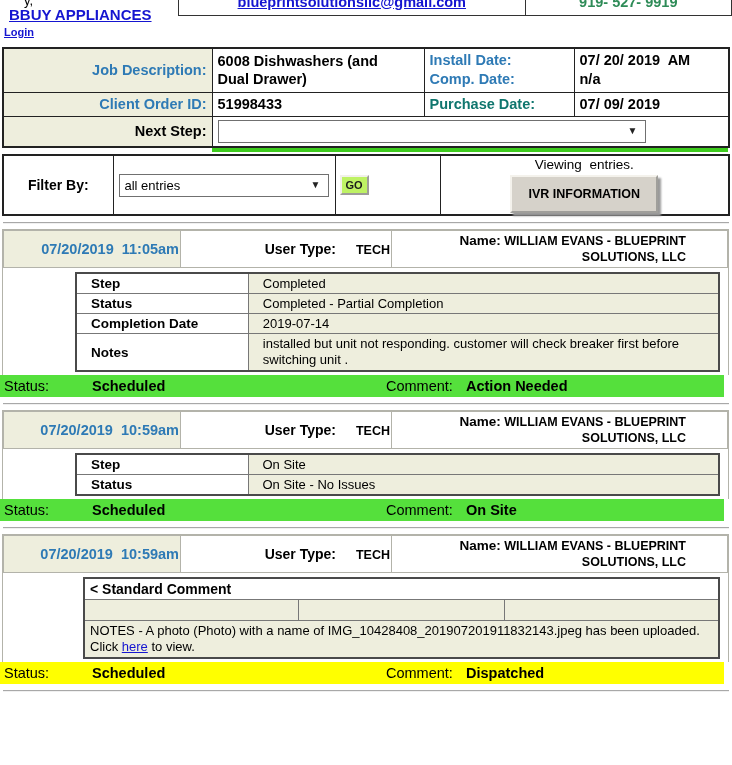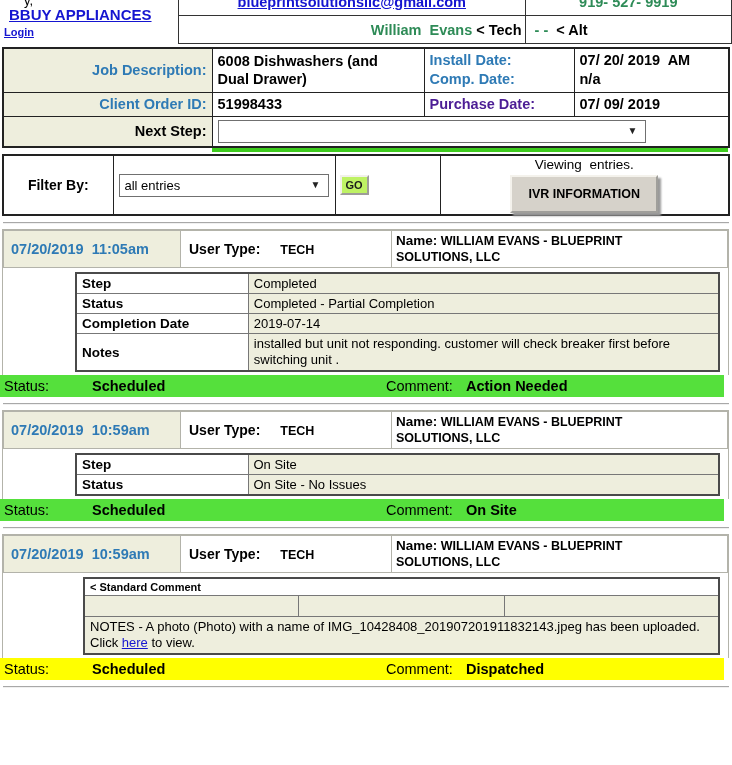--- a/index.html
+++ b/index.html
@@ -55,40 +55,40 @@
   .ft-c3 { width:105px; padding-left:4px; }
   .go-btn { background:#bef264; border:2px outset #f2f0ea; font-size:11px; font-weight:bold; color:#1a1a1a; padding:2px 4px; cursor:pointer; }
   .ft-c4 { text-align:center; }
   .viewing { font-size:13.5px; }
   .ivr-btn { margin-top:3px; background:#d6d2ca; border:2px outset #f4f2ec; box-shadow:3px 3px 2px #9a9a9a; font-size:12.5px; font-weight:bold; padding:10px 16px; cursor:pointer; }
 
   hr.divider { border:none; border-top:1px solid #a8a8a8; border-bottom:1px solid #f0f0f0; margin:6px 3px 5px 3px; height:0; }
 
   
   .block { margin-left:2px; width:727px; border:1px solid #b3b3aa; border-bottom:none; }
-  .bh-table { width:100%; border-collapse:collapse; }
+  .bh-table { width:100%; border-collapse:collapse;text-align:right; }
   .bh-table td { border:1px solid #b3b3aa; height:37px; vertical-align:middle; }
   .bh-date { width:177px; background:#eeeedd; color:#2e7ab5; font-weight:bold; font-size:14.5px; padding-left:7px; }
   .bh-user { width:211px; padding-left:8px; }
   .bh-user .ut-lab { font-size:14px; font-weight:bold; }
   .bh-user .ut-val { font-size:12.5px; font-weight:bold; margin-left:20px; }
   .bh-name { padding:2px 4px; font-weight:bold; }
   .bh-name .nm-lab { font-size:13.5px; }
   .bh-name .nm-val { font-size:12.5px; }
   .nm-wrap { width:290px; line-height:15px; }
 
   .block-content { padding:4px 0 3px 0; }
   .detail { margin-left:72px; width:645px; border-collapse:collapse; border:2px solid #4a4a4a; font-size:13px; }
-  .detail td { border:1px solid #777; padding:2px 5px; }
+  .detail td { border:1px solid #777; padding:2px 14px; }
   .detail .k { background:#ffffff; font-weight:bold; width:172px; font-size:13.5px; }
   .detail .v { background:#eeeedd; }
 
   .detail3 { margin-left:80px; width:637px; border-collapse:collapse; border:2px solid #4a4a4a; font-size:13px; }
   .detail3 td { border:1px solid #777; padding:2px 5px; }
-  .detail3 .k { background:#ffffff; font-weight:bold; font-size:11px; }
+  .detail3 .k { background:#ffffff; font-weight:bold; font-size:14px; }
   .d3-c1 { width:188px; }
   .d3-c2 { width:95px; }
   .d3-empty td { background:#eeeedd; height:21px; }
   .d3-notes { background:#eeeedd; line-height:16px; }
 
   .status-bar { position:relative; height:22px; width:724px; font-size:14.5px; }
   .status-bar span { position:absolute; top:3px; }
   .s-lab { left:4px; }
   .s-val { left:92px; font-weight:bold; }
   .c-lab { left:386px; }
@@ -102,28 +102,20 @@
   <div class="brand"><span class="link">BBUY APPLIANCES</span></div>
   <div class="login"><span class="link">Login</span></div>
 
   <table class="contact-table">
     <tbody>
         <tr>
       <td class="ct-c1 center">
         <span class="link">blueprintsolutionsllc@gmail.com</span>
       </td>
       <td class="ct-c2 center green-text">919- 527- 9919</td>
-    </tr>
-    <tr>
-      <td class="ct-c1 tech-cell">
-        <span class="green-text pre">William  Evans </span><span class="pre">&lt; Tech</span>
-      </td>
-      <td class="ct-c2 alt-cell">
-        <span class="green-text pre">- - </span><span class="pre"> &lt; Alt</span>
-      </td>
     </tr>
   </tbody>
     </table>
 </div>
 
 <table class="job-table">
   <tbody>
       <tr class="row1">
     <td class="lbl" style="width:209px;">Job Description:</td>
     <td class="val" style="width:212px;">
@@ -134,21 +126,21 @@
       <div>Comp. Date:</div>
     </td>
     <td class="val two-line">
       <div class="pre">07/ 20/ 2019  AM</div>
       <div>n/a</div>
     </td>
   </tr>
   <tr class="row2">
     <td class="lbl">Client Order ID:</td>
     <td class="val">51998433</td>
-    <td style="color:#4c1d95; font-weight:bold;">Purchase Date:</td>
+    <td style="color:#0f766e; font-weight:bold;">Purchase Date:</td>
     <td class="val">07/ 09/ 2019</td>
   </tr>
   <tr class="row3">
     <td class="lbl-black">Next Step:</td>
     <td colspan="3" style="background:#fff;">
       <div class="select-box ns-select">
         <span class="sel-val"></span>
         <span class="arrow">▼</span>
       </div>
     </td>

